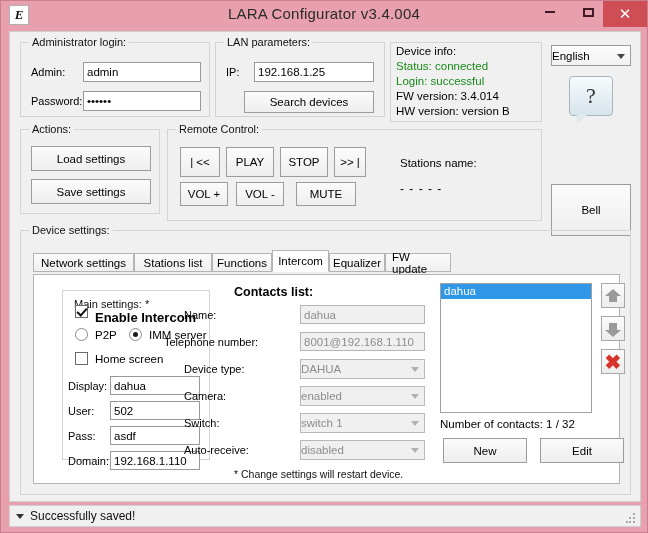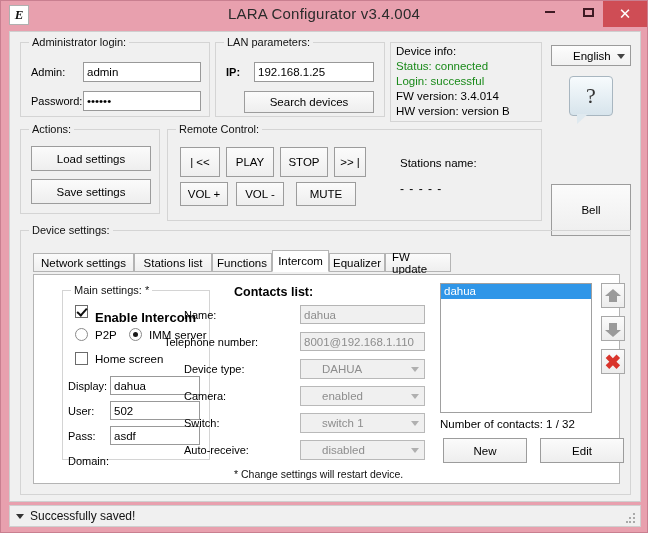--- a/index.html
+++ b/index.html
@@ -111,21 +111,21 @@
     cursor: default;
     user-select: none;
   }
 
   .combo {
     position: absolute;
     background: linear-gradient(#fdfdfd, #f1f1f1);
     border: 1px solid #9b9b9b;
     font-size: 11.5px;
     display: flex; align-items: center;
-    padding-left: 21px;
+    padding-left: 0;
     color: #000;
   }
   .combo .arrow {
     position: absolute; right: 5px; top: 50%;
     margin-top: -2px;
     width: 0; height: 0;
     border-left: 4px solid transparent;
     border-right: 4px solid transparent;
     border-top: 5px solid #444;
   }
@@ -285,21 +285,21 @@
     <div class="group" style="left:10px; top:10px; width:190px; height:75px;">
       <span class="legend">Administrator login:</span>
       <span class="lbl" style="left:10px; top:23px;">Admin:</span>
       <div class="tbox" style="left:62px; top:19px; width:118px; height:20px;">admin</div>
       <span class="lbl" style="left:10px; top:52px;">Password:</span>
       <div class="tbox" style="left:62px; top:48px; width:118px; height:20px;">••••••</div>
     </div>
 
     <div class="group" style="left:205px; top:10px; width:170px; height:75px;">
       <span class="legend">LAN parameters:</span>
-      <span class="lbl" style="left:10px; top:23px;font-weight:bold;">IP:</span>
+      <span class="lbl" style="left:10px; top:23px;">IP:</span>
       <div class="tbox" style="left:38px; top:19px; width:120px; height:20px;">192.168.1.25</div>
       <div class="btn" style="left:28px; top:48px; width:130px; height:22px;">Search devices</div>
     </div>
 
     <div class="group" style="left:380px; top:10px; width:152px; height:80px;">
       <span class="info-line" style="left:5px; top:2px;">Device info:</span>
       <span class="info-line green" style="left:5px; top:17px;">Status: connected</span>
       <span class="info-line green" style="left:5px; top:32px;">Login: successful</span>
       <span class="info-line" style="left:5px; top:47px;">FW version: 3.4.014</span>
       <span class="info-line" style="left:5px; top:62px;">HW version: version B</span>
@@ -342,21 +342,21 @@
         <div class="tab" style="left:101px; width:78px;">Stations list</div>
         <div class="tab" style="left:179px; width:60px;">Functions</div>
         <div class="tab active" style="left:239px; width:57px;">Intercom</div>
         <div class="tab" style="left:296px; width:56px;">Equalizer</div>
         <div class="tab" style="left:352px; width:66px;">FW update</div>
       </div>
 
       <div class="tabpanel" style="left:12px; top:43px; width:587px; height:210px;">
 
         <div class="group" style="left:28px; top:15px; width:148px; height:170px; background:#fff;">
-          <span class="legend" style="background:#fff;">Main settings: *</span>
+          <span class="legend" style="background:#fff;margin-top:14px;">Main settings: *</span>
 
           <div class="chk checked" style="left:12px; top:14px;"></div>
           <span class="lbl bold" style="left:32px; top:19px; font-size:13px;">Enable Intercom</span>
 
           <div class="rad" style="left:12px; top:37px;"></div>
           <span class="lbl" style="left:32px; top:38px; font-size:11.5px;">P2P</span>
           <div class="rad checked" style="left:66px; top:37px;"></div>
           <span class="lbl" style="left:86px; top:38px; font-size:11.5px;">IMM server</span>
 
           <div class="chk" style="left:12px; top:61px;"></div>
@@ -365,20 +365,21 @@
           <span class="lbl" style="left:5px; top:89px;">Display:</span>
           <div class="tbox" style="left:47px; top:85px; width:90px; height:19px;">dahua</div>
 
           <span class="lbl" style="left:5px; top:114px;">User:</span>
           <div class="tbox" style="left:47px; top:110px; width:90px; height:19px;">502</div>
 
           <span class="lbl" style="left:5px; top:139px;">Pass:</span>
           <div class="tbox" style="left:47px; top:135px; width:90px; height:19px;">asdf</div>
 
           <span class="lbl" style="left:5px; top:164px;">Domain:</span>
+          <div class="tbox" style="left:47px; top:160px; width:90px; height:19px;">192.168.1.110</div>
         </div>
 
         <span class="lbl bold" style="left:200px; top:10px; font-size:12.5px;">Contacts list:</span>
 
         <span class="lbl r" style="left:150px; top:34px; width:110px;">Name:</span>
         <div class="tbox dim" style="left:266px; top:30px; width:125px; height:19px;">dahua</div>
 
         <span class="lbl r" style="left:130px; top:61px; width:130px;">Telephone number:</span>
         <div class="tbox dim" style="left:266px; top:57px; width:125px; height:19px;">8001@192.168.1.110</div>
 

